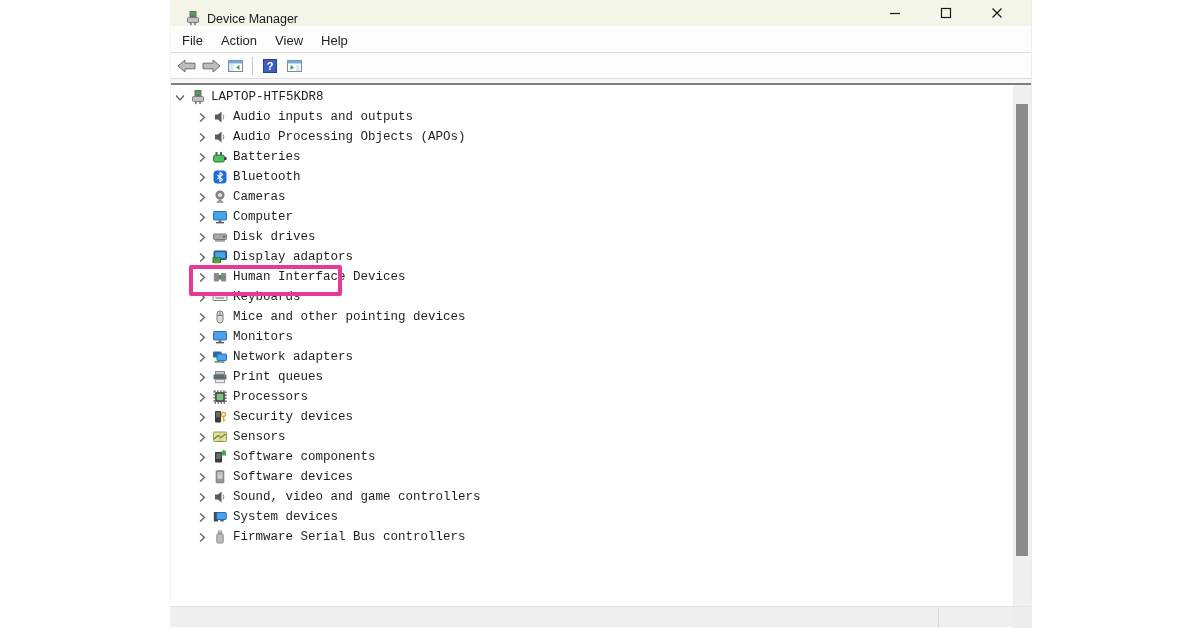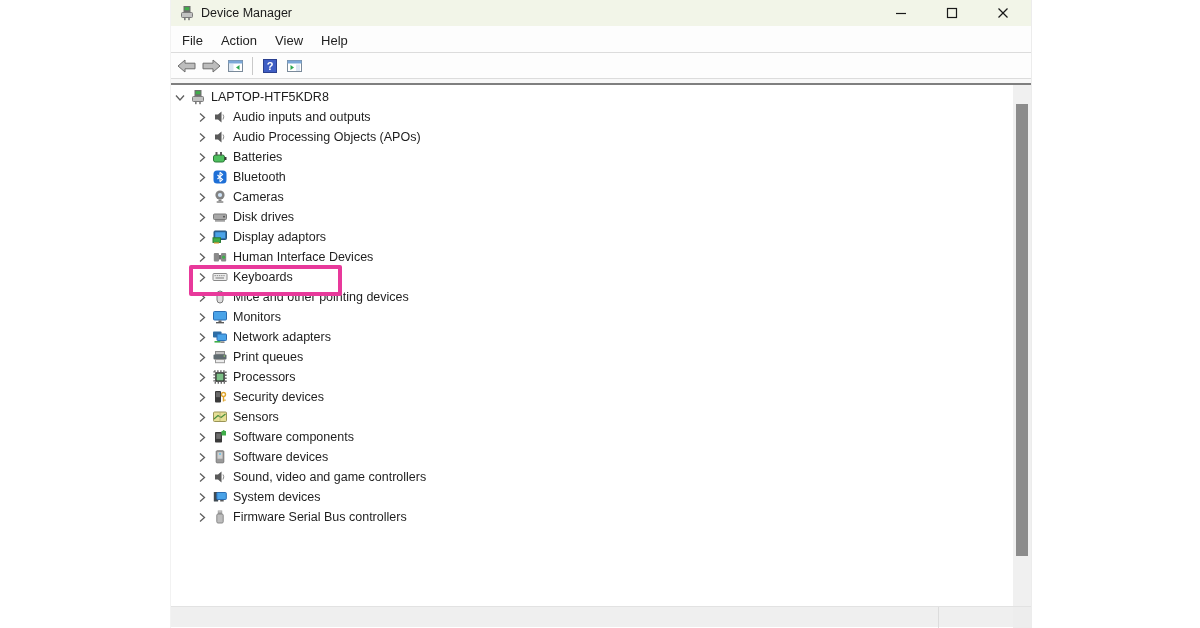--- a/index.html
+++ b/index.html
@@ -4,42 +4,42 @@
 <style>
   * { margin:0; padding:0; box-sizing:border-box; }
   html,body { width:1200px; height:628px; background:#ffffff; overflow:hidden;
               font-family:"Liberation Sans", sans-serif; }
   #stage { position:relative; width:1200px; height:628px; background:#ffffff; }
 
   #window { position:absolute; left:170px; top:0; width:862px; height:628px;
             background:#ffffff; border-right:1px solid #ececec; border-left:1px solid #f2f2f2; }
 
   
-  .titlebar { height:26px; background:#f2f5e8; display:flex; align-items:center; padding:0 6px; }
+  .titlebar { height:26px; background:#f2f5e8; display:flex; align-items:flex-end; padding:0 12px; }
   .titlebar .app-icon { width:16px; height:16px; margin:0 6px 0 2px; flex:0 0 auto; }
   .titlebar .title-text { font-size:12.5px; color:#1a1a1a; flex:1 1 auto; }
   .win-controls { display:flex; align-items:center; }
   .win-btn { width:44px; height:26px; display:flex; align-items:center; justify-content:center;
              cursor:default; margin-left:7px; }
 
   
   .menubar { height:27px; background:#fdfdfd; border-bottom:1px solid #dcdcdc;
              display:flex; align-items:flex-end; padding-left:2px; }
   .menu-item { font-size:13px; color:#222222; padding:4px 9px; }
 
   
   .toolbar { height:26px; background:#fdfdfd; border-bottom:1px solid #dcdcdc;
              display:flex; align-items:center; padding-left:5px; }
   .tb-icon { width:22px; height:22px; display:flex; align-items:center; justify-content:center; margin-right:2px; }
   .tb-sep { width:1px; height:18px; background:#c9c9c9; margin:0 6px 0 4px; }
   .rebar-gap { height:4px; background:#f8f8f8; }
   .rebar-rule { height:2px; background:#7f7f7f; }
 
   
-  .content { position:relative; height:521px; background:#ffffff; overflow:hidden; }
+  .content { position:relative; height:521px; background:#ffffff; overflow:hidden;font-family:Liberation Mono, monospace; }
   .tree { position:absolute; left:0; top:2px; right:20px; }
   .tree-row { height:20px; display:flex; align-items:center; font-size:12.5px; color:#1e1e1e; }
   .tree-row .chev { width:14px; height:15px; margin-left:2px; flex:0 0 auto;
                     display:flex; align-items:center; justify-content:center; }
   .tree-row .node-icon { width:16px; height:16px; margin:0 5px 0 3px; flex:0 0 auto;
                          display:flex; align-items:center; justify-content:center; }
   .tree-row.child { padding-left:22px; }
   .tree-label { white-space:nowrap; }
 
   
@@ -249,20 +249,35 @@
             <span class="tree-label">Cameras</span>
           </div>
           <div class="tree-row child">
             <span class="chev">
               <svg width="14" height="15" viewBox="0 0 14 15">
                 <polyline points="5,3.5 9.5,7.5 5,11.5" fill="none" stroke="#5f5f5f" stroke-width="1.3"></polyline>
               </svg>
             </span>
             <span class="node-icon">
               <svg width="16" height="16" viewBox="0 0 16 16">
+                <rect x="1.5" y="2.5" width="13" height="8.5" rx="1" fill="#4aa3e8" stroke="#2a6db3"></rect>
+                <rect x="6.5" y="11.5" width="3" height="1.4" fill="#5a5a5a"></rect>
+                <rect x="4" y="13" width="8" height="1.4" fill="#5a5a5a"></rect>
+              </svg>
+            </span>
+            <span class="tree-label">Computer</span>
+          </div>
+          <div class="tree-row child">
+            <span class="chev">
+              <svg width="14" height="15" viewBox="0 0 14 15">
+                <polyline points="5,3.5 9.5,7.5 5,11.5" fill="none" stroke="#5f5f5f" stroke-width="1.3"></polyline>
+              </svg>
+            </span>
+            <span class="node-icon">
+              <svg width="16" height="16" viewBox="0 0 16 16">
                 <rect x="1.5" y="5" width="13" height="5.5" rx="1" fill="#a8a8a8" stroke="#7a7a7a"></rect>
                 <circle cx="12" cy="7.7" r="0.9" fill="#4a4a4a"></circle>
                 <rect x="3" y="11.2" width="10" height="1.4" fill="#8a8a8a"></rect>
               </svg>
             </span>
             <span class="tree-label">Disk drives</span>
           </div>
           <div class="tree-row child">
             <span class="chev">
               <svg width="14" height="15" viewBox="0 0 14 15">

